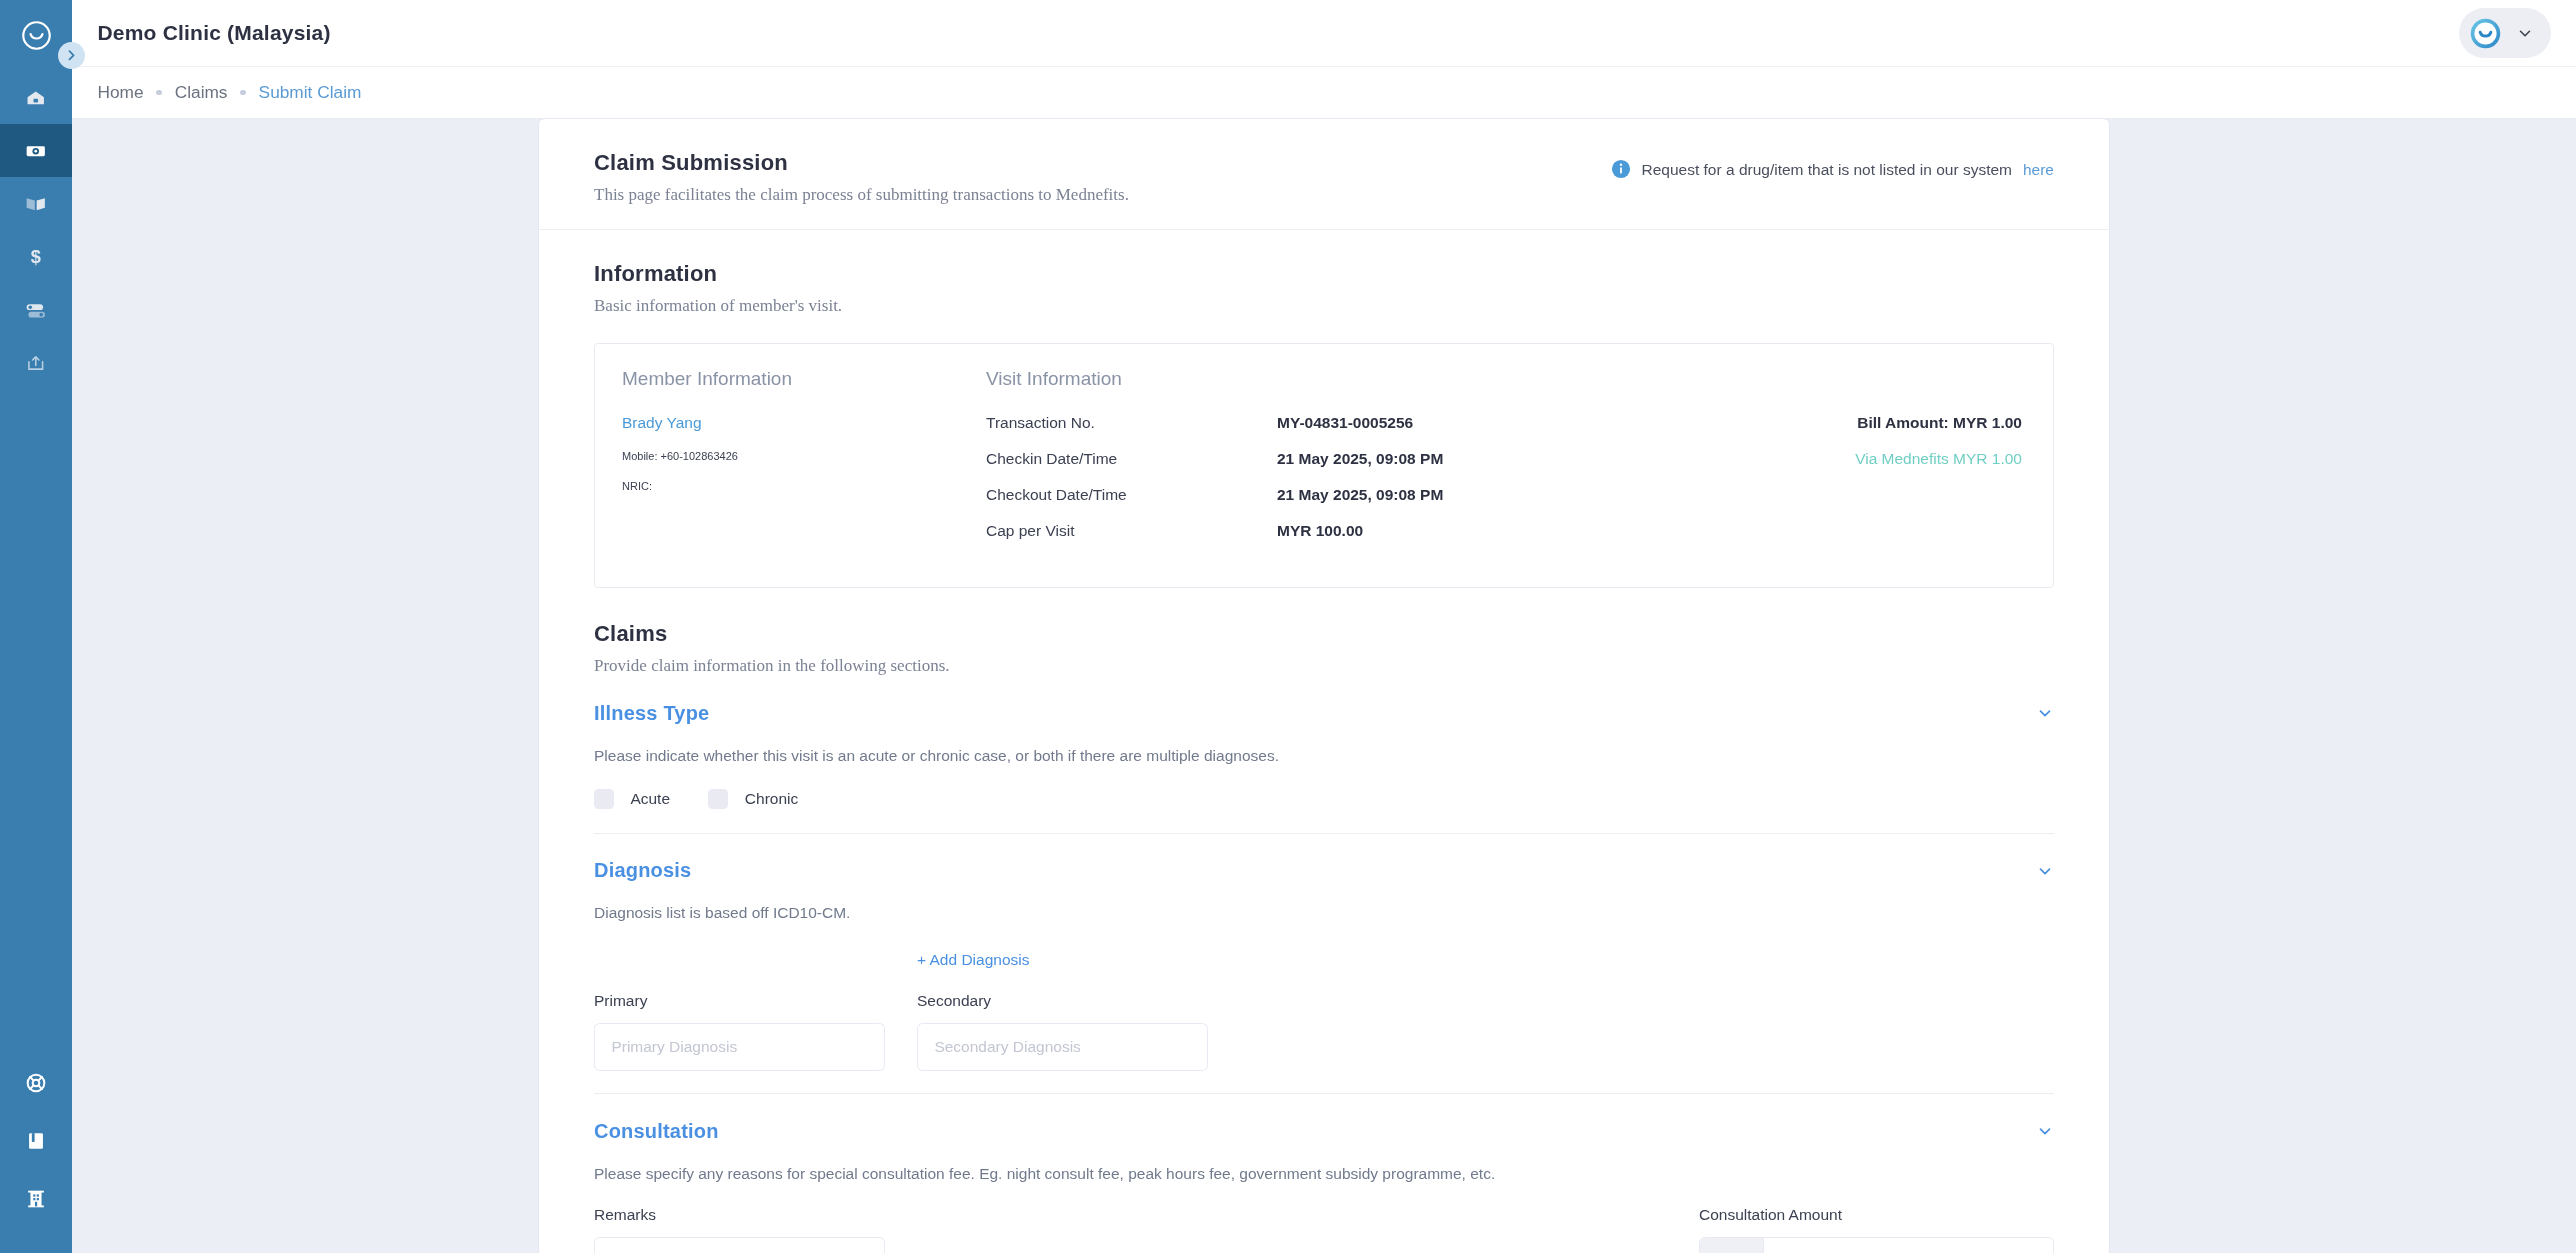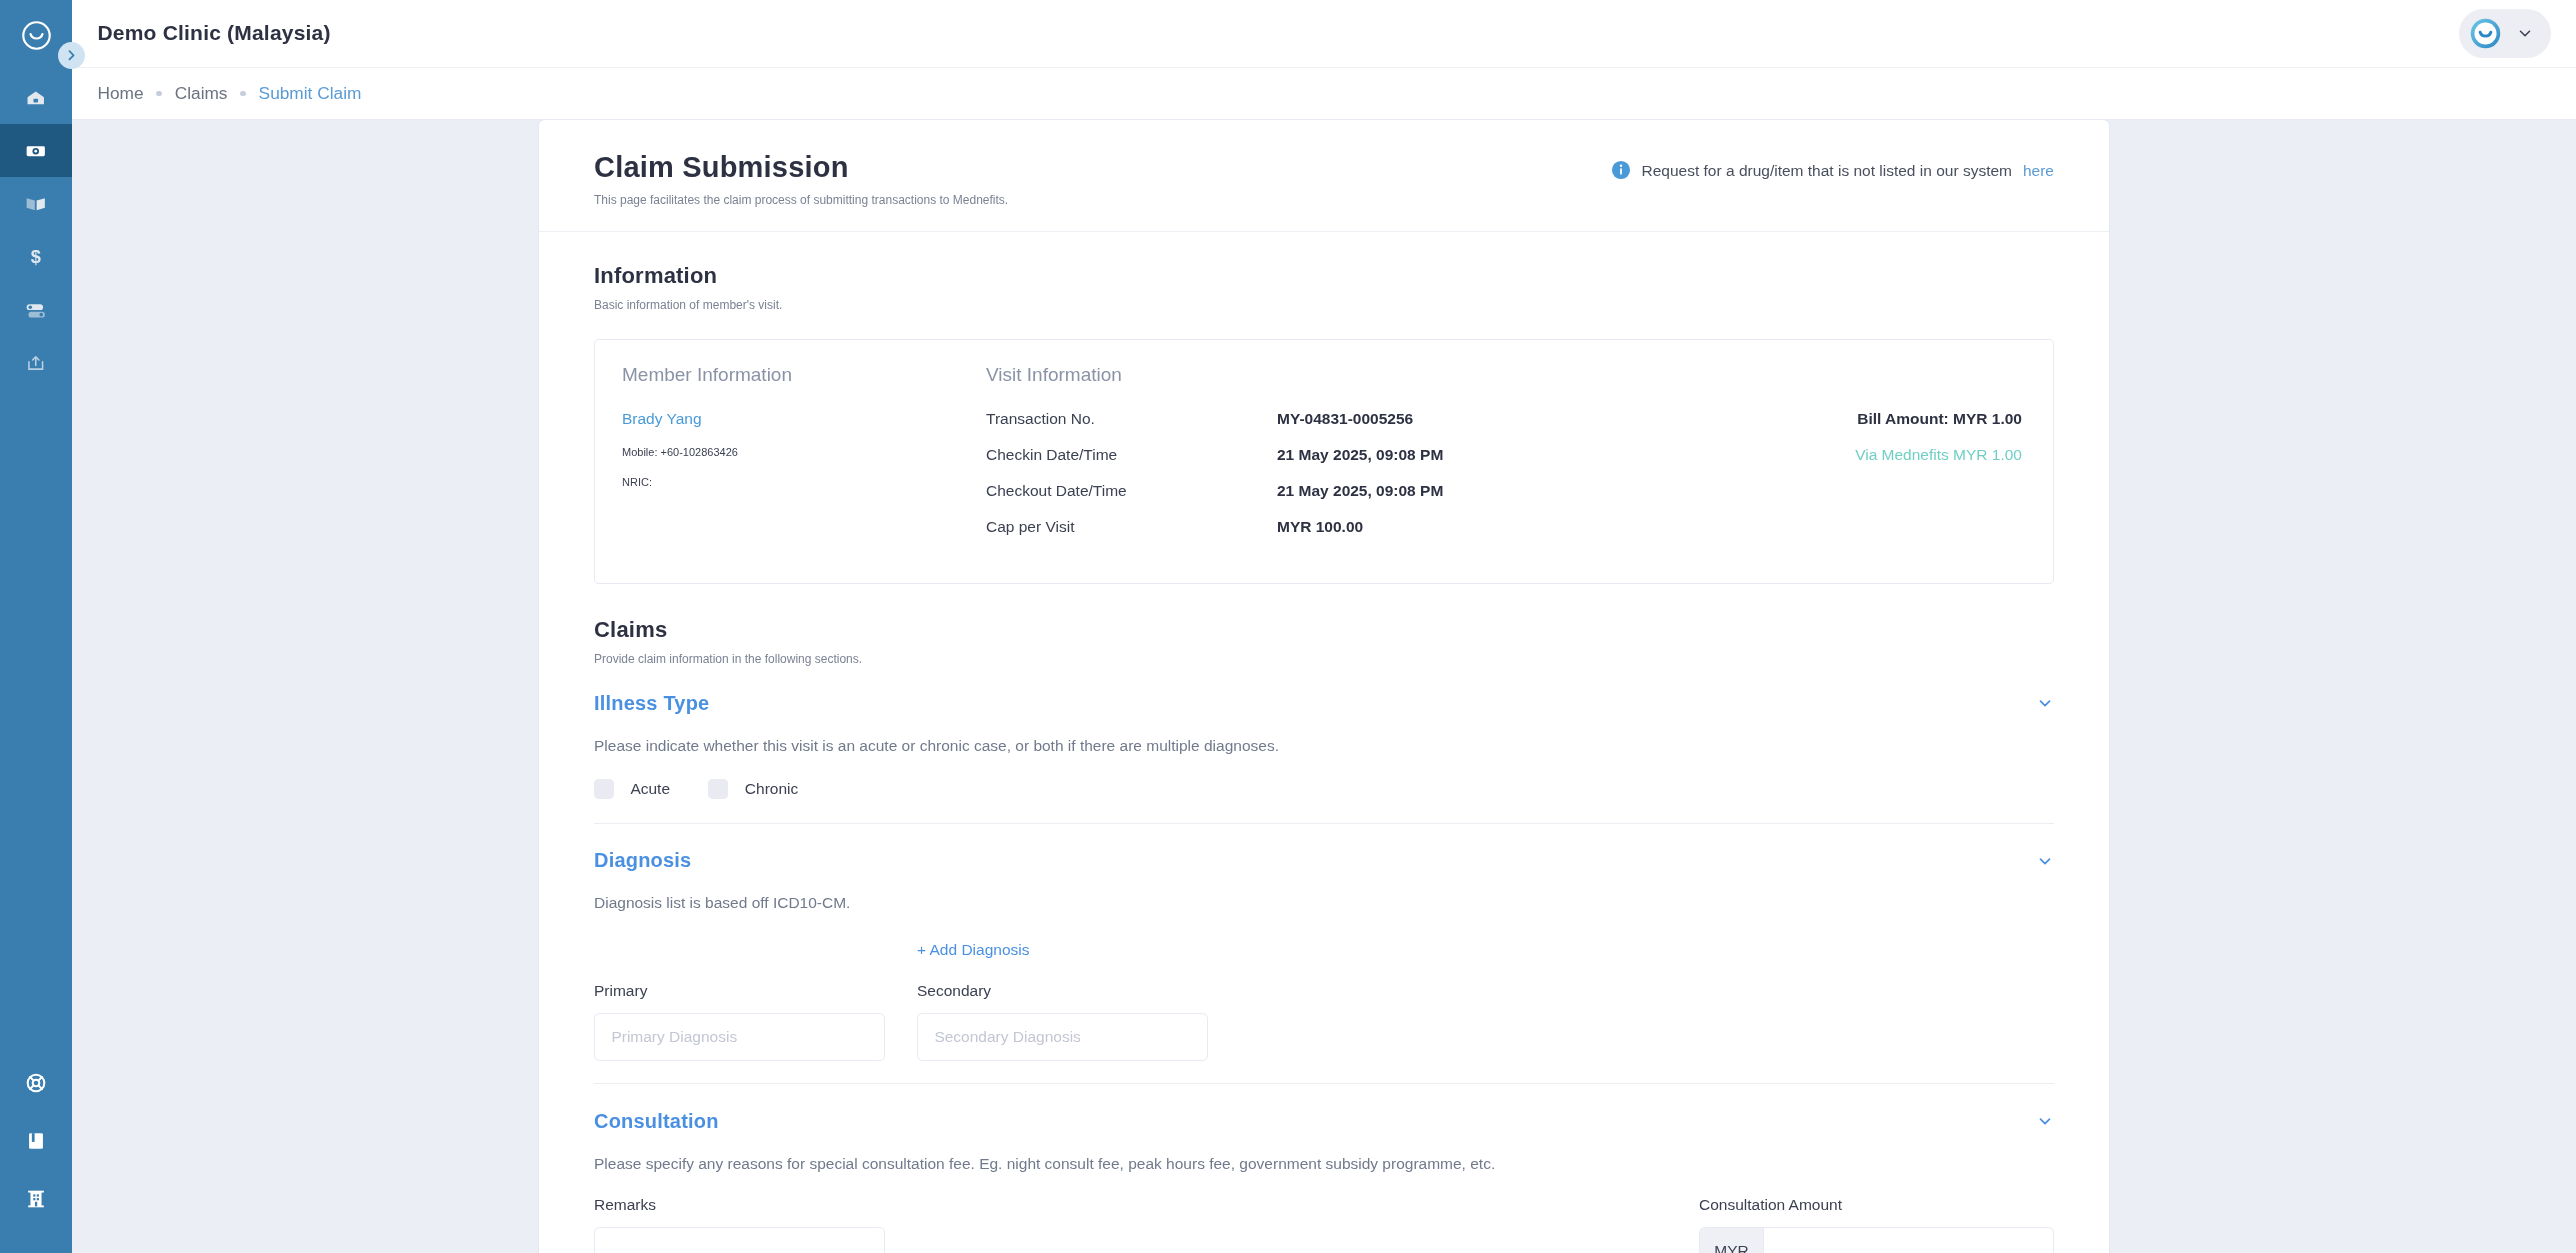--- a/index.html
+++ b/index.html
@@ -77,22 +77,22 @@
   }
   .card {
     width: 1570px; background: #ffffff;
     border-radius: 5.5px 5.5px 0 0;
     box-shadow: 0 0 0 0.9px rgba(220,224,236,.55);
     margin-top: 0;
     padding: 0;
   }
 
   .card-head { padding: 31px 55px 24px 55px; border-bottom: 0.9px solid #edeff5; display:flex; justify-content: space-between; align-items: flex-start; }
-  .h1 { font-size: 29px; font-weight: bold; color: #2d3142; letter-spacing:0.2px; }
-  .sub { font-size: 12px; color: #7b8294; margin-top: 9px; }
+  .h1 { font-size: 22px; font-weight: bold; color: #2d3142; letter-spacing:0.2px; }
+  .sub { font-size: 17px; color: #7b8294; margin-top: 9px; font-family: Liberation Serif, serif; }
   .notice { display: flex; align-items: flex-end; gap: 11px; font-size: 15.5px; color: #4a4f5e; padding-top: 9px;}
   .notice a { color: #5b9bd5; text-decoration: none; cursor: pointer; }
 
   .sect { padding: 0 55px; }
   .h2 { font-size: 22px; font-weight: bold; color: #2d3142; letter-spacing:0.2px; }
 
   .infobox {
     border: 0.9px solid #e7e9f1; border-radius: 4.6px;
     margin-top: 27px; padding: 24px 31px 29px 27px;
     display: flex;

